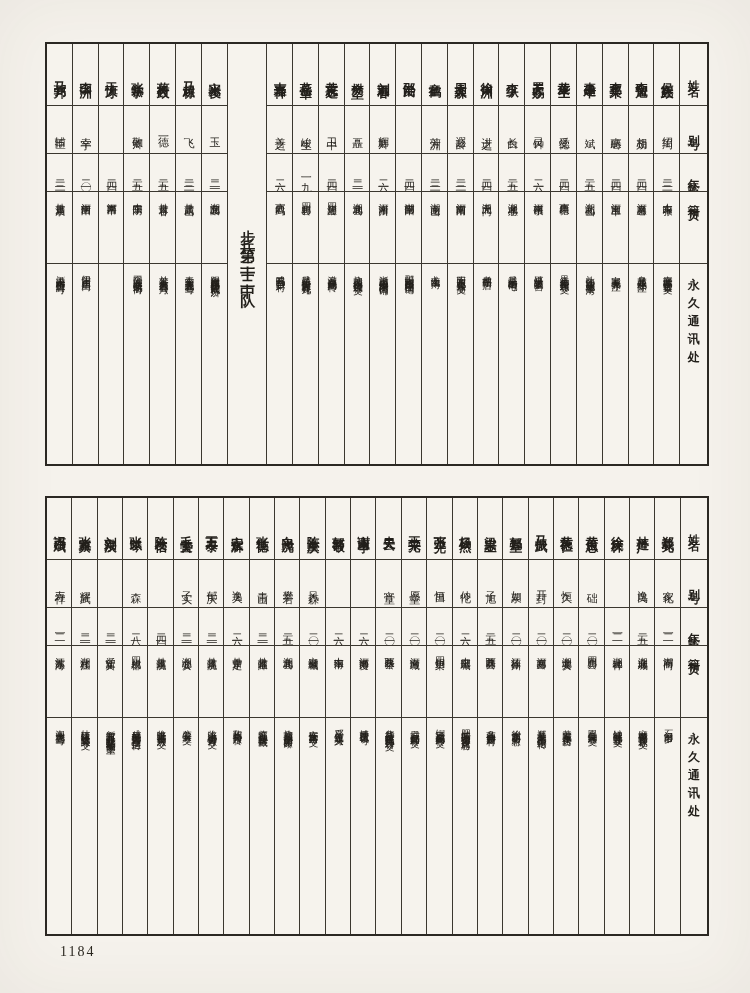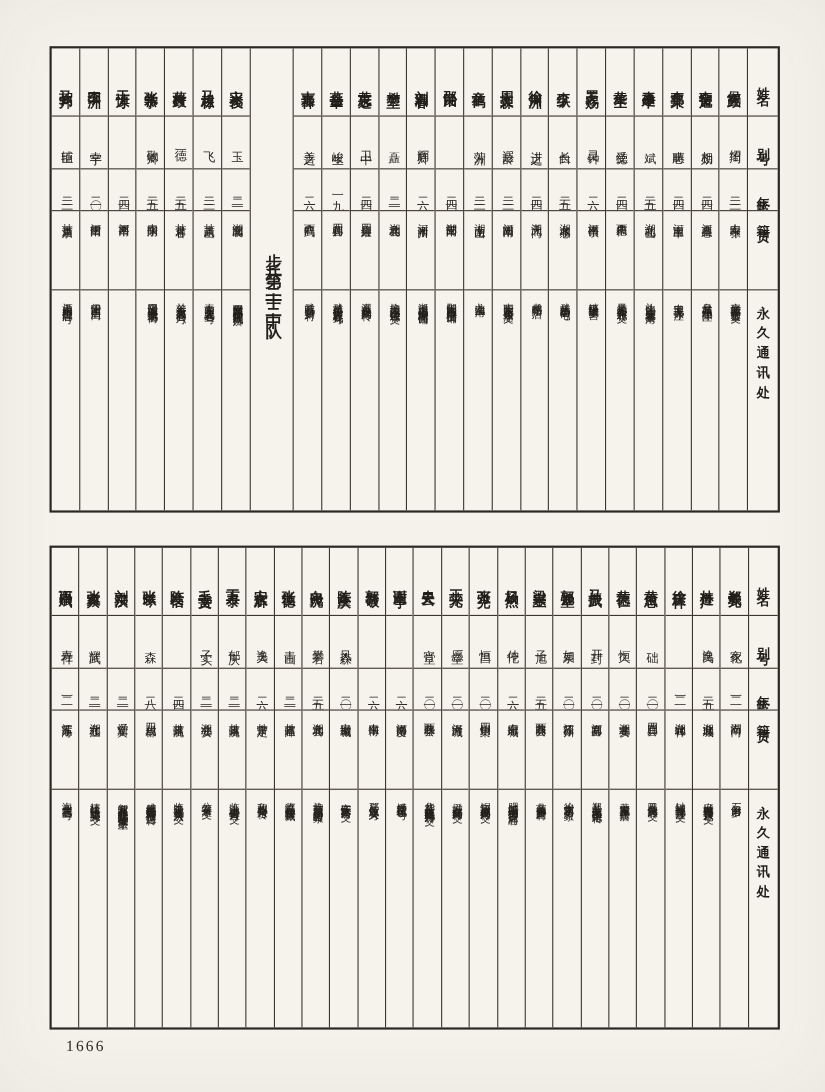--- a/index.html
+++ b/index.html
@@ -876,14 +876,14 @@
         </div>
         <div class="cell c-native">
           <span class="vtext t-head">籍贯</span>
         </div>
         <div class="cell c-addr">
           <span class="vtext t-head-tall">永久通讯处</span>
         </div>
       </div>
   </div>
 
-  <div class="page-number">1666</div>
+  <div class="page-number">1184</div>
 </div>
 
 </body></html>

